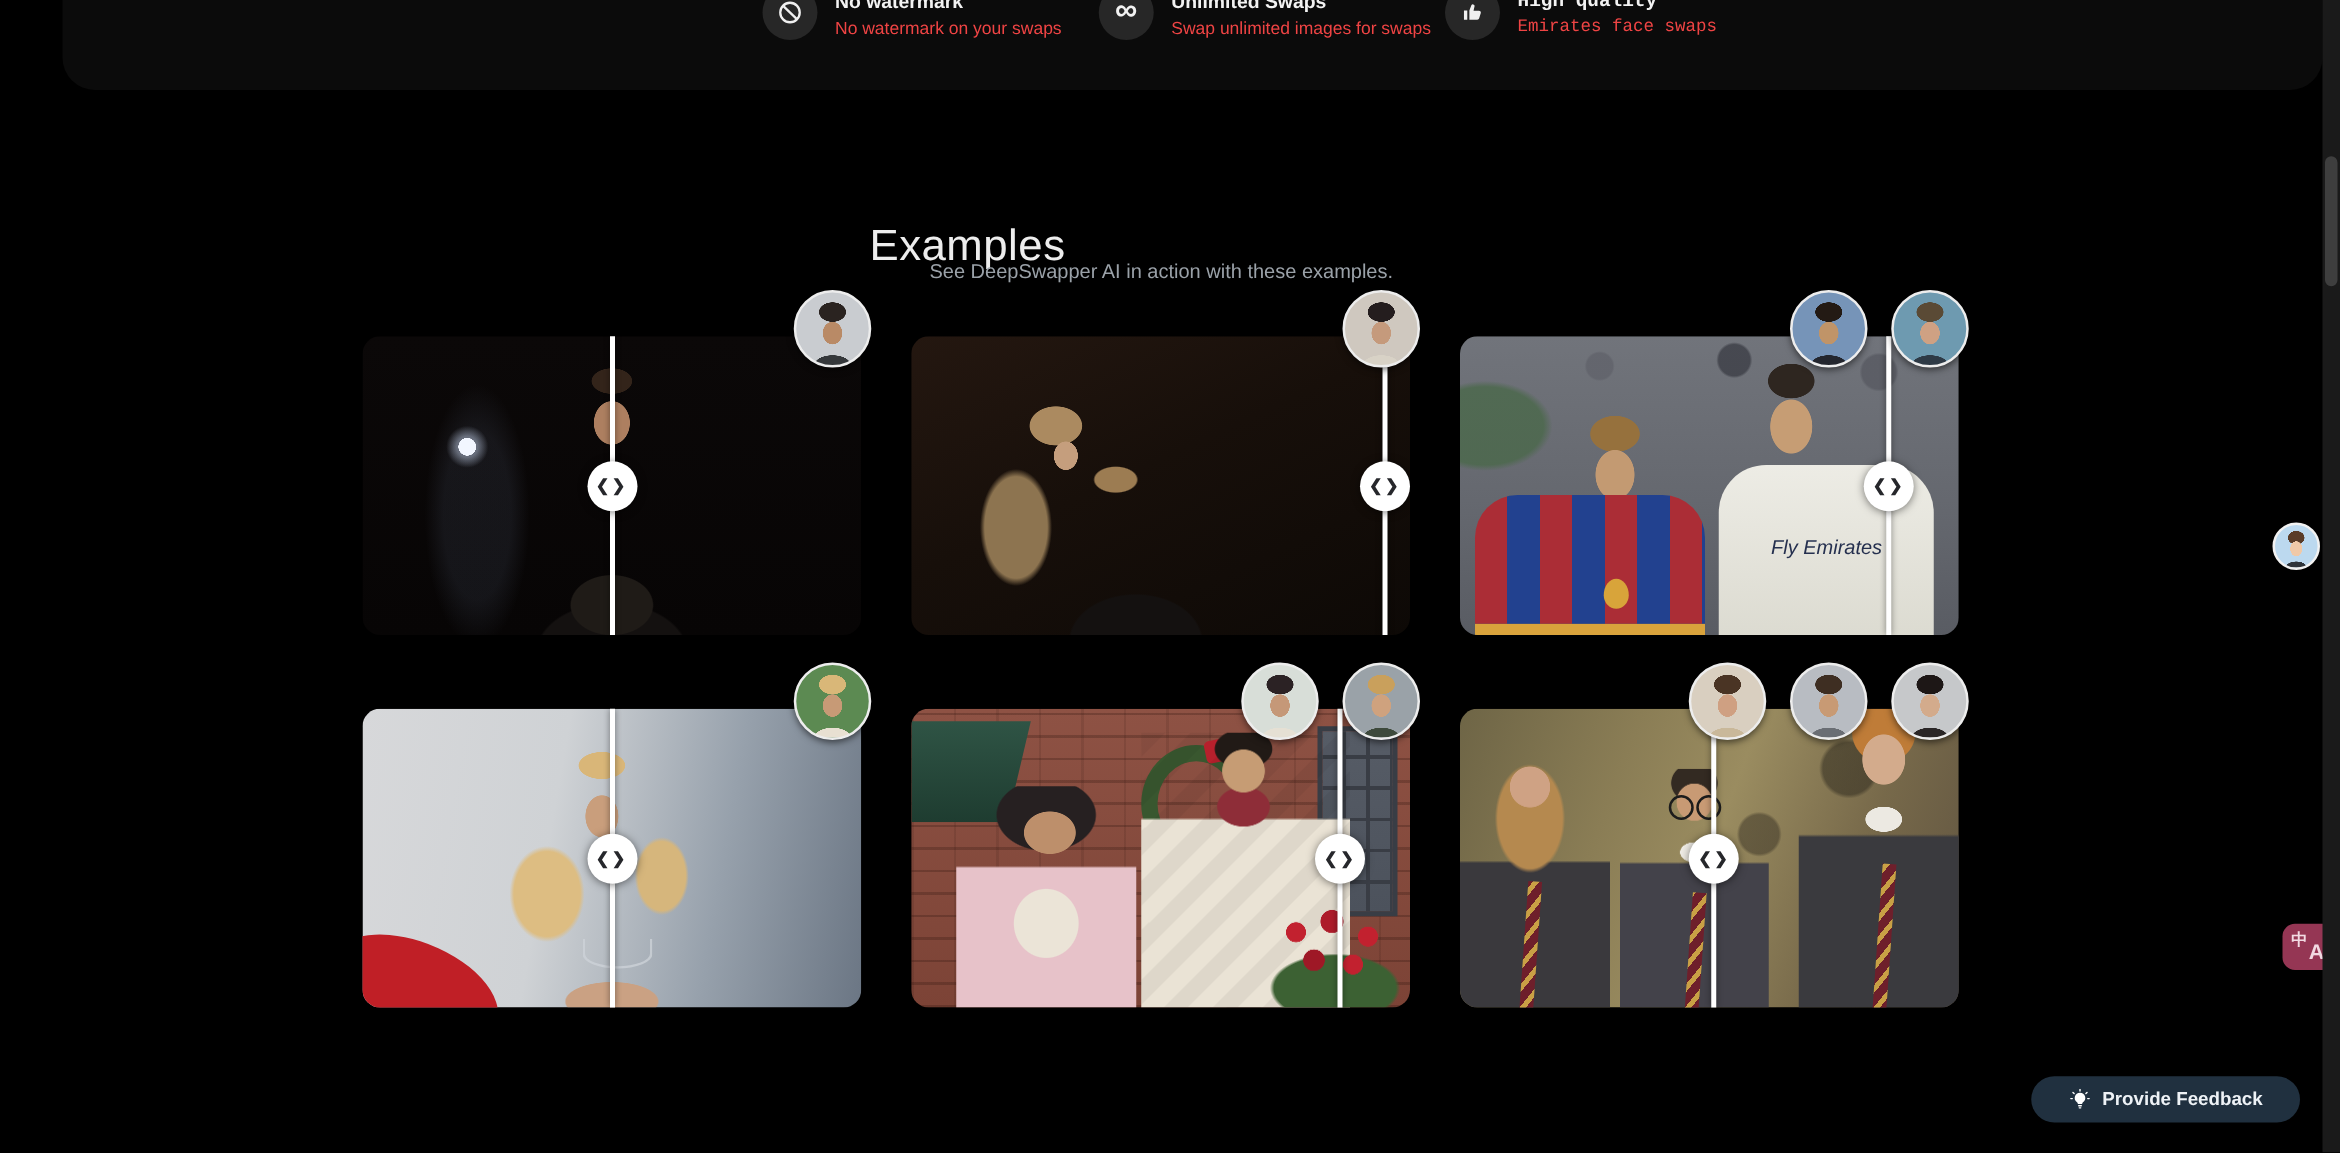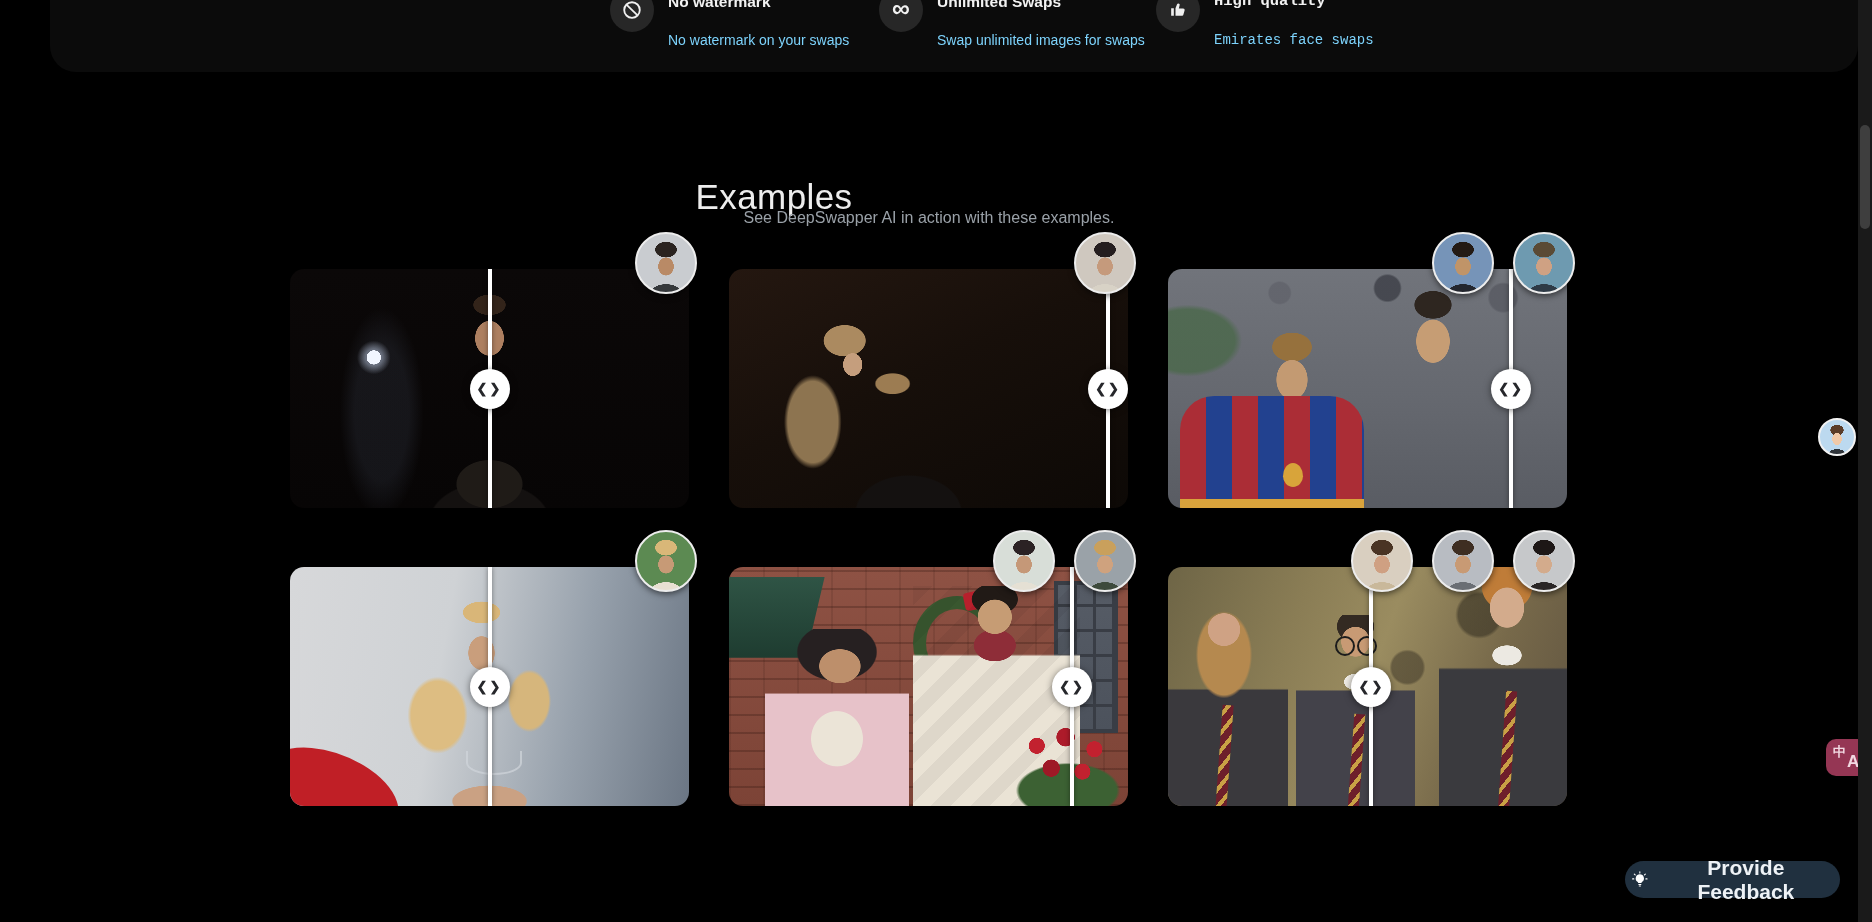--- a/index.html
+++ b/index.html
@@ -16,21 +16,21 @@
   .feature{position:absolute;top:0;display:flex;gap:14px;align-items:flex-start;}
   .f1{left:560px;} .f2{left:829px;} .f3{left:1106px;font-family:Liberation Mono, monospace;}
   .ficon{
     width:44px;height:44px;margin-top:-12px;border-radius:50%;
     background:#272727;display:flex;align-items:center;justify-content:center;
     color:#ececec;flex:0 0 auto;
   }
   .ficon .inf{font-size:25px;font-weight:700;line-height:1;margin-top:-3px;color:#f2f2f2;}
   .ftext{display:flex;flex-direction:column;margin-top:-7px;}
   .ftitle{font-size:15.5px;font-weight:700;color:#f2f2f2;line-height:1.1;white-space:nowrap;}
-  .fsub{font-size:14px;color:#7dd3fc;margin-top:22px;white-space:nowrap;}
+  .fsub{font-size:14px;color:#ef4444;margin-top:4px;white-space:nowrap;}
 
   
   .ex-head{
     position:absolute;top:148px;left:0;width:1548px;text-align:center;
     font-size:35px;font-weight:500;color:#ededed;letter-spacing:.4px;
   }
   .ex-sub{
     position:absolute;top:193px;left:0;width:1858px;text-align:center;
     font-size:16px;color:#9aa1a8;
   }
@@ -182,21 +182,21 @@
     radial-gradient(ellipse 21% 14% at 50% 17%, #d3ab8c 59%, transparent 61%),
     radial-gradient(ellipse 31% 17% at 50% 8%, #bf7c38 59%, transparent 61%),
     radial-gradient(ellipse 18% 7% at 50% 37%, #ece9e2 59%, transparent 61%),
     linear-gradient(180deg, transparent 42%, #3a3a3e 43%);}
 
   
   .feedback{
     position:absolute;left:1625px;top:861px;width:215px;height:37px;border:none;
     border-radius:19px;background:#20303f;color:#eef2f6;cursor:pointer;
     display:flex;align-items:center;justify-content:center;gap:9px;
-    font-size:21px;font-weight:700;font-family:"Liberation Sans",sans-serif;
+    font-size:15px;font-weight:700;font-family:"Liberation Sans",sans-serif;
     box-shadow:0 3px 10px rgba(0,0,0,.55);z-index:6;
   }
   .float-av{
     position:absolute;left:1818px;top:418px;width:34px;height:34px;border-radius:50%;
     border:2px solid #f2f2f2;box-shadow:0 1px 5px rgba(0,0,0,.6);cursor:pointer;z-index:4;
     background-color:#bcd9ef;
     background-image:
       radial-gradient(ellipse 8px 10px at 50% 56%, #f0c9a8 59%, transparent 61%),
       radial-gradient(ellipse 11px 9px at 50% 30%, #5a3c28 59%, transparent 61%),
       radial-gradient(ellipse 14px 8px at 50% 100%, #30353b 59%, transparent 61%);
@@ -275,20 +275,23 @@
       <div class="av av-curly-woman" title="curly-haired-woman"></div>
     </div>
   </div>
 
   <div class="card" aria-label="Face swap comparison: two footballers in Barcelona and Real Madrid kits">
     <div class="scene s3">
       <div class="head-l"></div>
       <div class="head-r"></div>
       <div class="torso-l">
         <div class="crest"></div>
+      </div>
+      <div class="torso-r">
+        <div class="jersey-text">Fly Emirates</div>
       </div>
     </div>
     <div class="divider" style="left: 86%;"></div>
     <div class="handle" style="left: 86%;">❮❯</div>
     <div class="avatars">
       <div class="av av-suit-man" title="man-in-dark-suit"></div>
       <div class="av av-blond-suit-man" title="blond-man-in-suit"></div>
     </div>
   </div>
 

